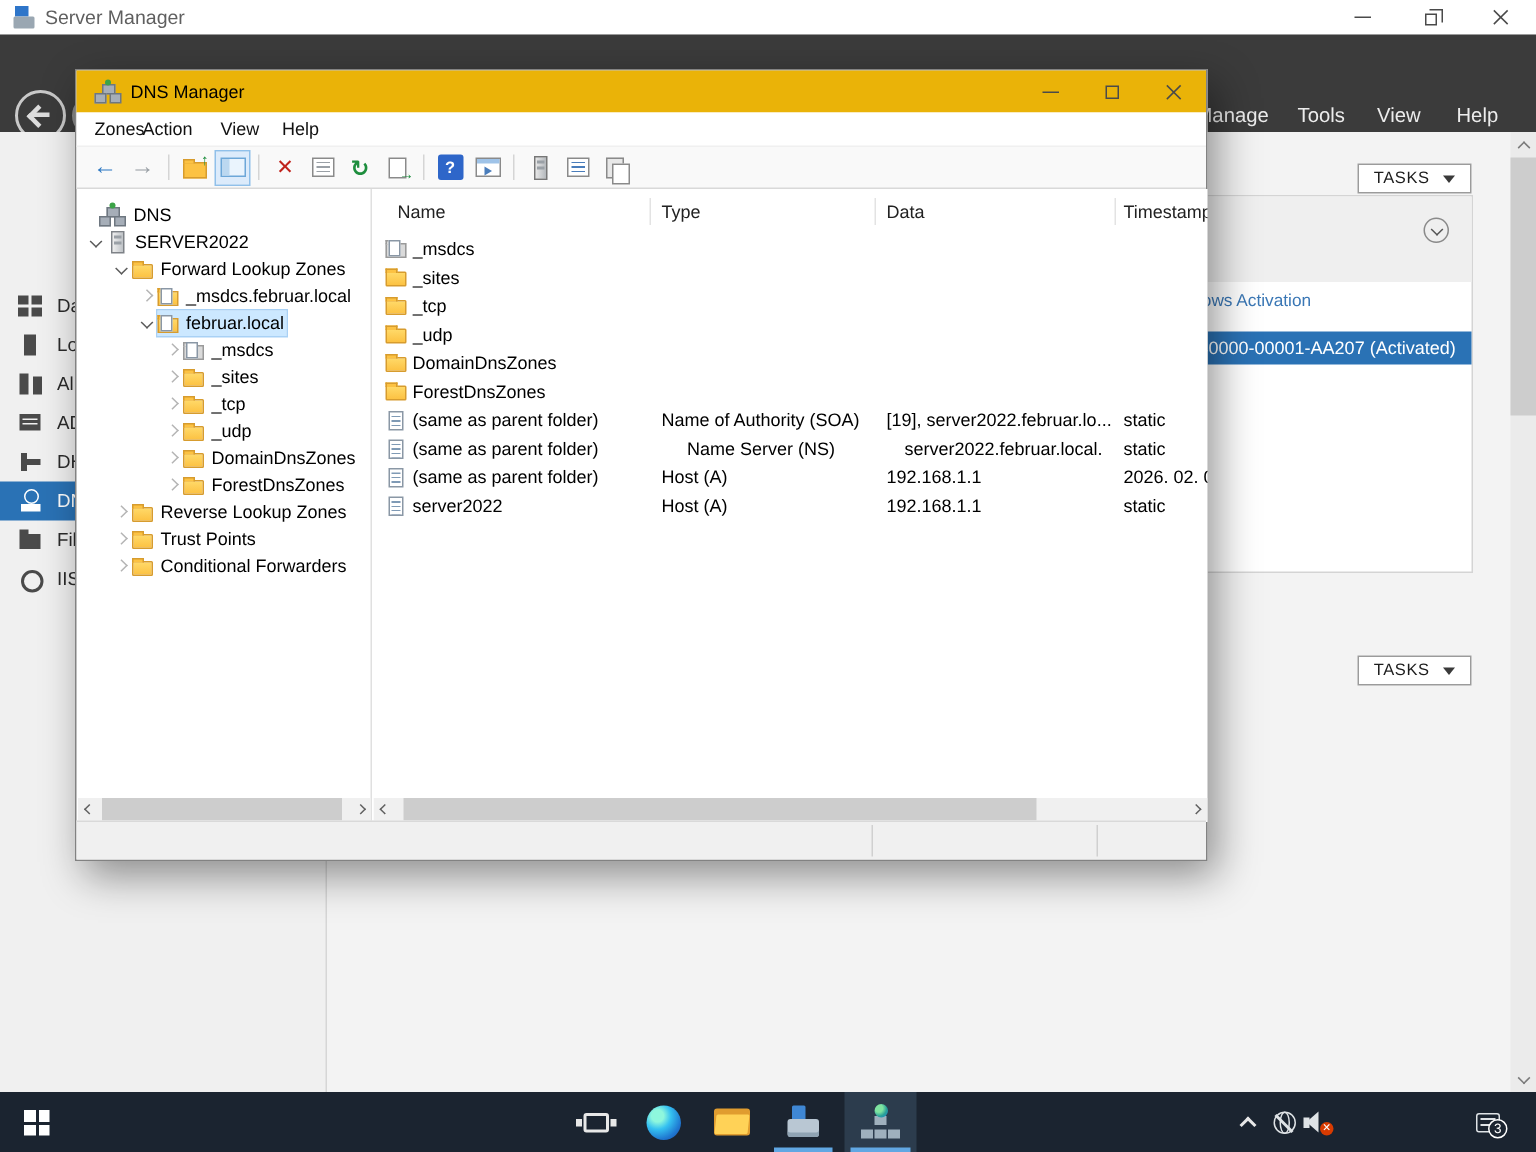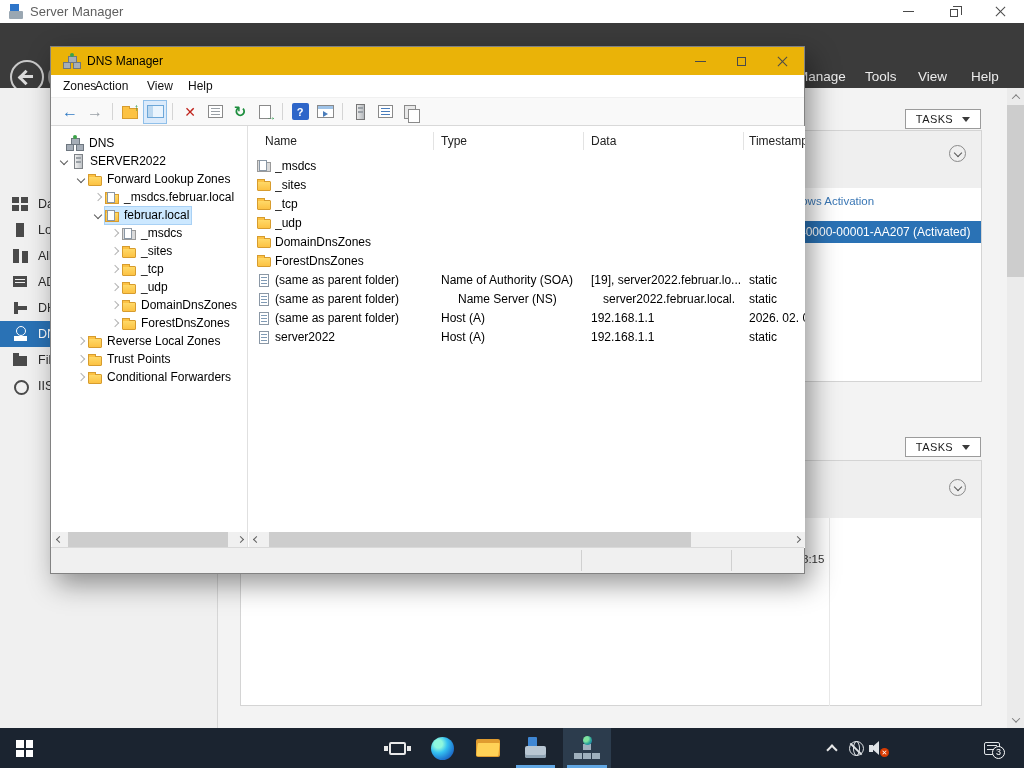--- a/index.html
+++ b/index.html
@@ -254,26 +254,20 @@
       <div class="grid-colhead" style="left:534px; top:64px;">Windows Activation</div>
       <div class="grid-selrow" style="left:1px; top:90px; width:739px; height:22px;">
         <span style="left:557px;">40000-00001-AA207 (Activated)</span>
       </div>
     </div>
 
     <div class="tasks-btn" style="left:686px; top:349px;">
       <span>TASKS</span>
         <span class="caret"></span>
     </div>
-    <div class="sm-panel" style="left:21px; top:372px; width:742px; height:246px;">
-      <div class="phead"></div>
-      <div class="circ-chev" style="left:708px; top:18px;"></div>
-      <div class="vline" style="left:588px; top:57px; height:188px;"></div>
-      <div class="event-frag" style="left:561px; top:92px;">8:15</div>
-    </div>
   </div>
 
   <div class="sm-vscroll">
     <div class="sb-arrow" style="top:0;">
         <span class="chev-up-s"></span>
       </div>
     <div class="thumb"></div>
     <div class="sb-arrow" style="top:623px;">
         <span class="chev-dn-s"></span>
       </div>
@@ -397,21 +391,21 @@
         <span>DomainDnsZones</span>
       </div>
     <div class="titem" style="top:188px; padding-left:56px;">
         <span class="chev"></span>
         <span class="ico ico-folder"></span>
         <span>ForestDnsZones</span>
       </div>
     <div class="titem" style="top:206px; padding-left:22px;">
         <span class="chev"></span>
         <span class="ico ico-folder"></span>
-        <span>Reverse Local Zones</span>
+        <span>Reverse Lookup Zones</span>
       </div>
     <div class="titem" style="top:224px; padding-left:22px;">
         <span class="chev"></span>
         <span class="ico ico-folder"></span>
         <span>Trust Points</span>
       </div>
     <div class="titem" style="top:242px; padding-left:22px;">
         <span class="chev"></span>
         <span class="ico ico-folder"></span>
         <span>Conditional Forwarders</span>

